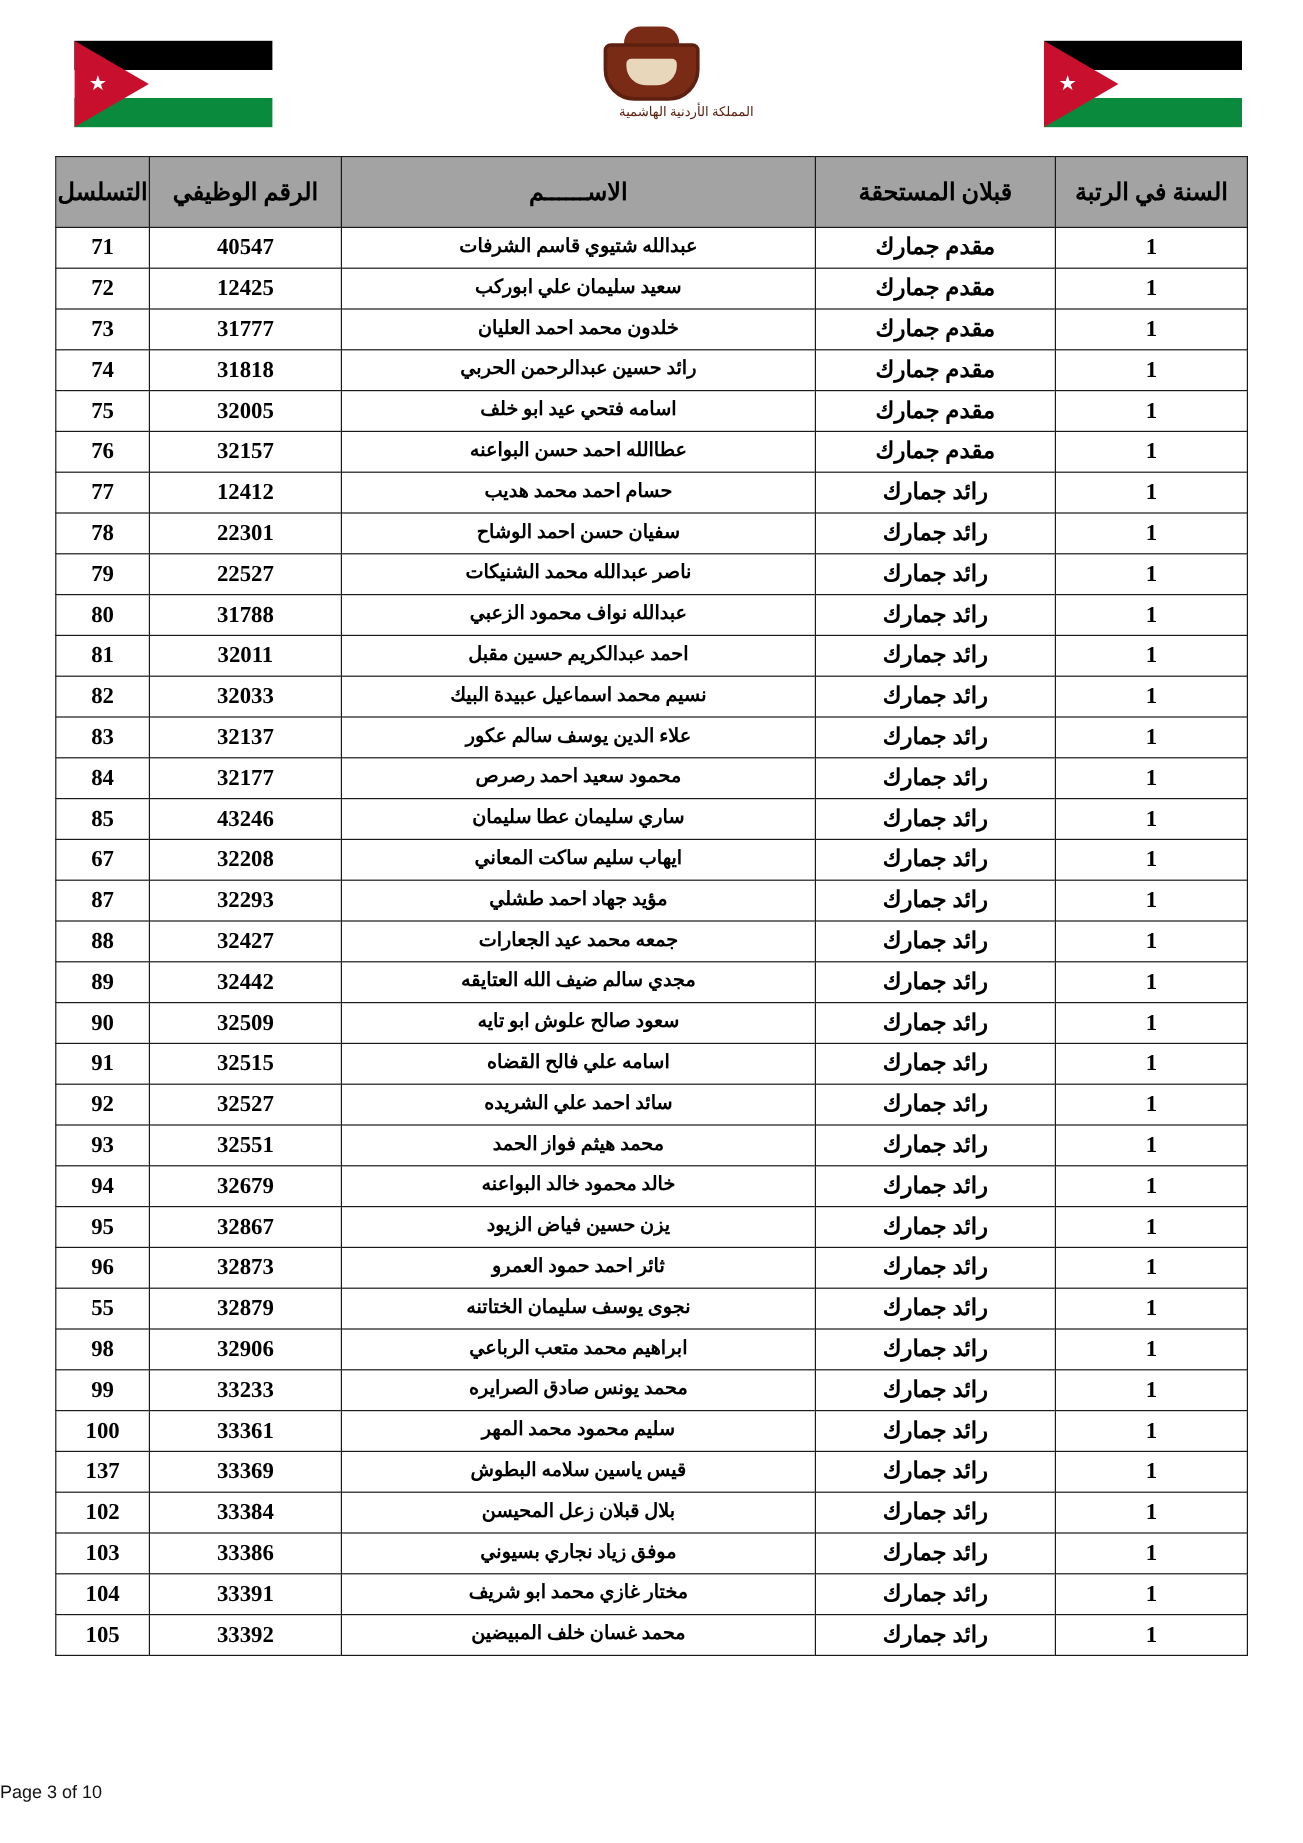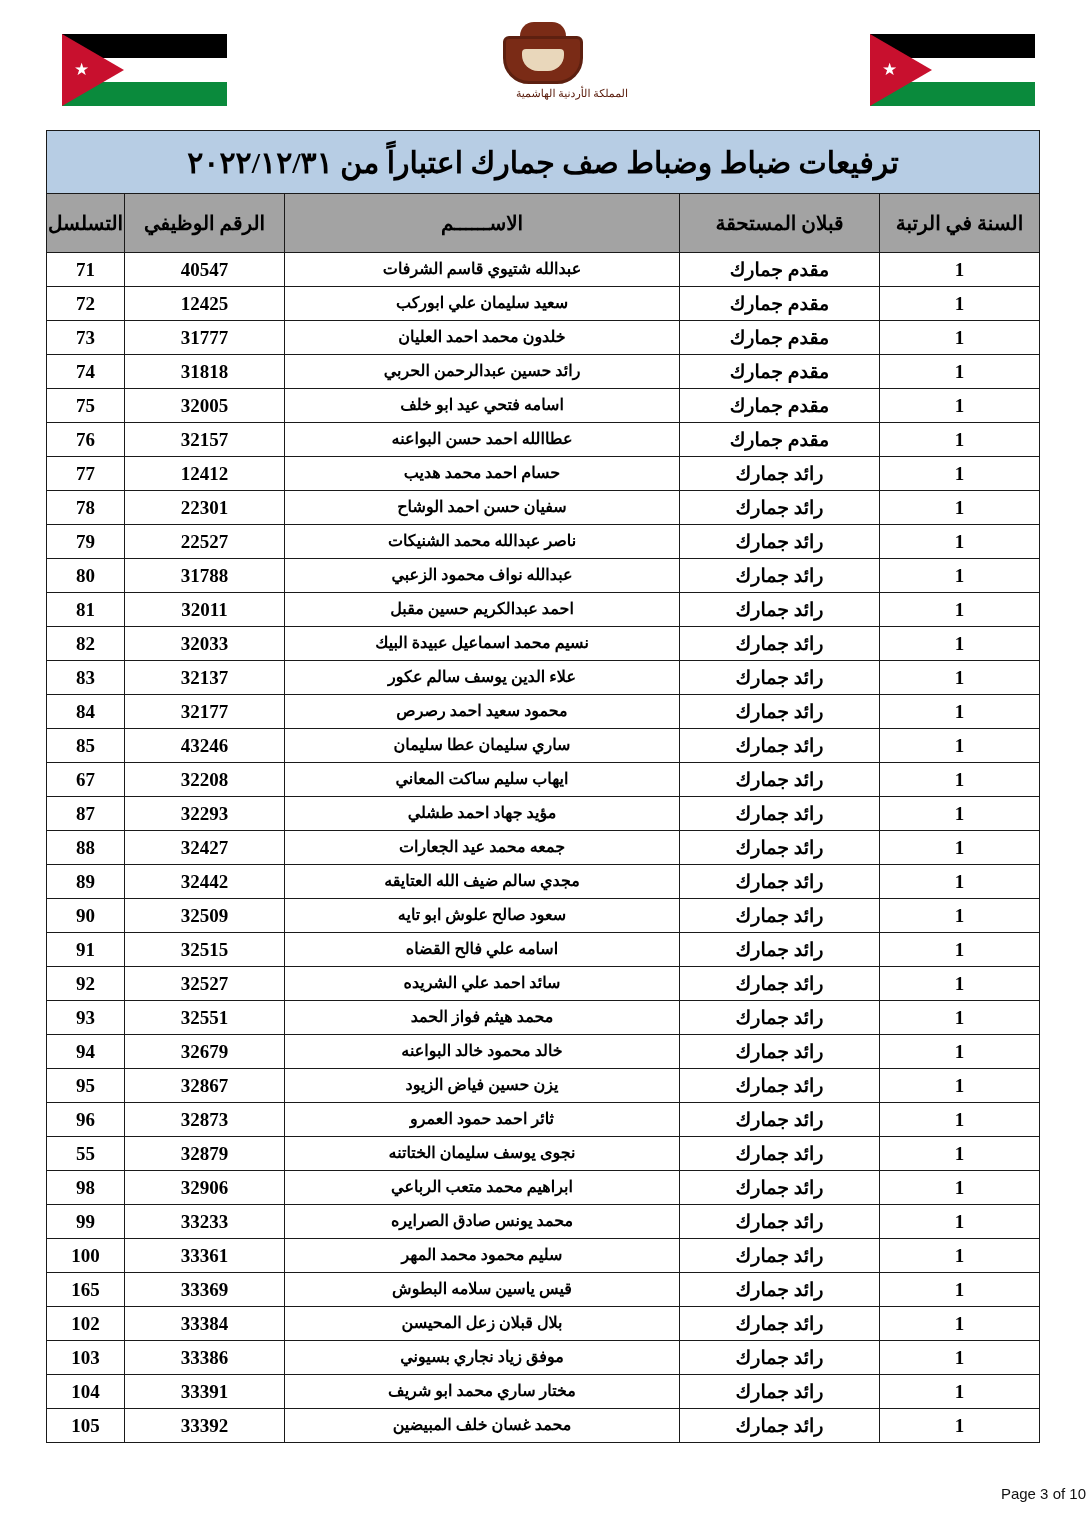--- a/index.html
+++ b/index.html
@@ -155,21 +155,21 @@
   .c-year { width: 160px; }
 
   .name-cell { font-size: 16px; }
 
   
   .footer {
     position: absolute;
     bottom: 34px;
     left: 0;
     width: 100%;
-    text-align: right;
+    text-align: left;
     font-family: "Liberation Sans", sans-serif;
     font-size: 15px;
     color: #111;
     direction: ltr;
   }
 </style>
 </head>
 <body>
 
 <div class="page">
@@ -200,23 +200,20 @@
     <table class="main">
       <colgroup>
         <col class="c-year">
         <col class="c-rank">
         <col class="c-name">
         <col class="c-num">
         <col class="c-seq">
       </colgroup>
       <thead>
         <tr>
-          <td class="title-cell" colspan="5">ترفيعات ضباط وضباط صف جمارك اعتباراً من ٢٠٢٢/١٢/٣١</td>
-        </tr>
-        <tr>
           <th class="head-cell">السنة في الرتبة</th>
           <th class="head-cell">قبلان المستحقة</th>
           <th class="head-cell">الاســــــم</th>
           <th class="head-cell">الرقم الوظيفي</th>
           <th class="head-cell">التسلسل</th>
         </tr>
       </thead>
       <tbody id="table-body">
           <tr>
             <td class="data-cell">1</td>
@@ -426,40 +423,40 @@
             <td class="data-cell">رائد جمارك</td>
             <td class="data-cell name-cell">سليم محمود محمد المهر</td>
             <td class="data-cell">33361</td>
             <td class="data-cell">100</td>
           </tr>
           <tr>
             <td class="data-cell">1</td>
             <td class="data-cell">رائد جمارك</td>
             <td class="data-cell name-cell">قيس ياسين سلامه البطوش</td>
             <td class="data-cell">33369</td>
-            <td class="data-cell">165</td>
+            <td class="data-cell">137</td>
           </tr>
           <tr>
             <td class="data-cell">1</td>
             <td class="data-cell">رائد جمارك</td>
             <td class="data-cell name-cell">بلال قبلان زعل المحيسن</td>
             <td class="data-cell">33384</td>
             <td class="data-cell">102</td>
           </tr>
           <tr>
             <td class="data-cell">1</td>
             <td class="data-cell">رائد جمارك</td>
             <td class="data-cell name-cell">موفق زياد نجاري بسيوني</td>
             <td class="data-cell">33386</td>
             <td class="data-cell">103</td>
           </tr>
           <tr>
             <td class="data-cell">1</td>
             <td class="data-cell">رائد جمارك</td>
-            <td class="data-cell name-cell">مختار ساري محمد ابو شريف</td>
+            <td class="data-cell name-cell">مختار غازي محمد ابو شريف</td>
             <td class="data-cell">33391</td>
             <td class="data-cell">104</td>
           </tr>
           <tr>
             <td class="data-cell">1</td>
             <td class="data-cell">رائد جمارك</td>
             <td class="data-cell name-cell">محمد غسان خلف المبيضين</td>
             <td class="data-cell">33392</td>
             <td class="data-cell">105</td>
           </tr>

